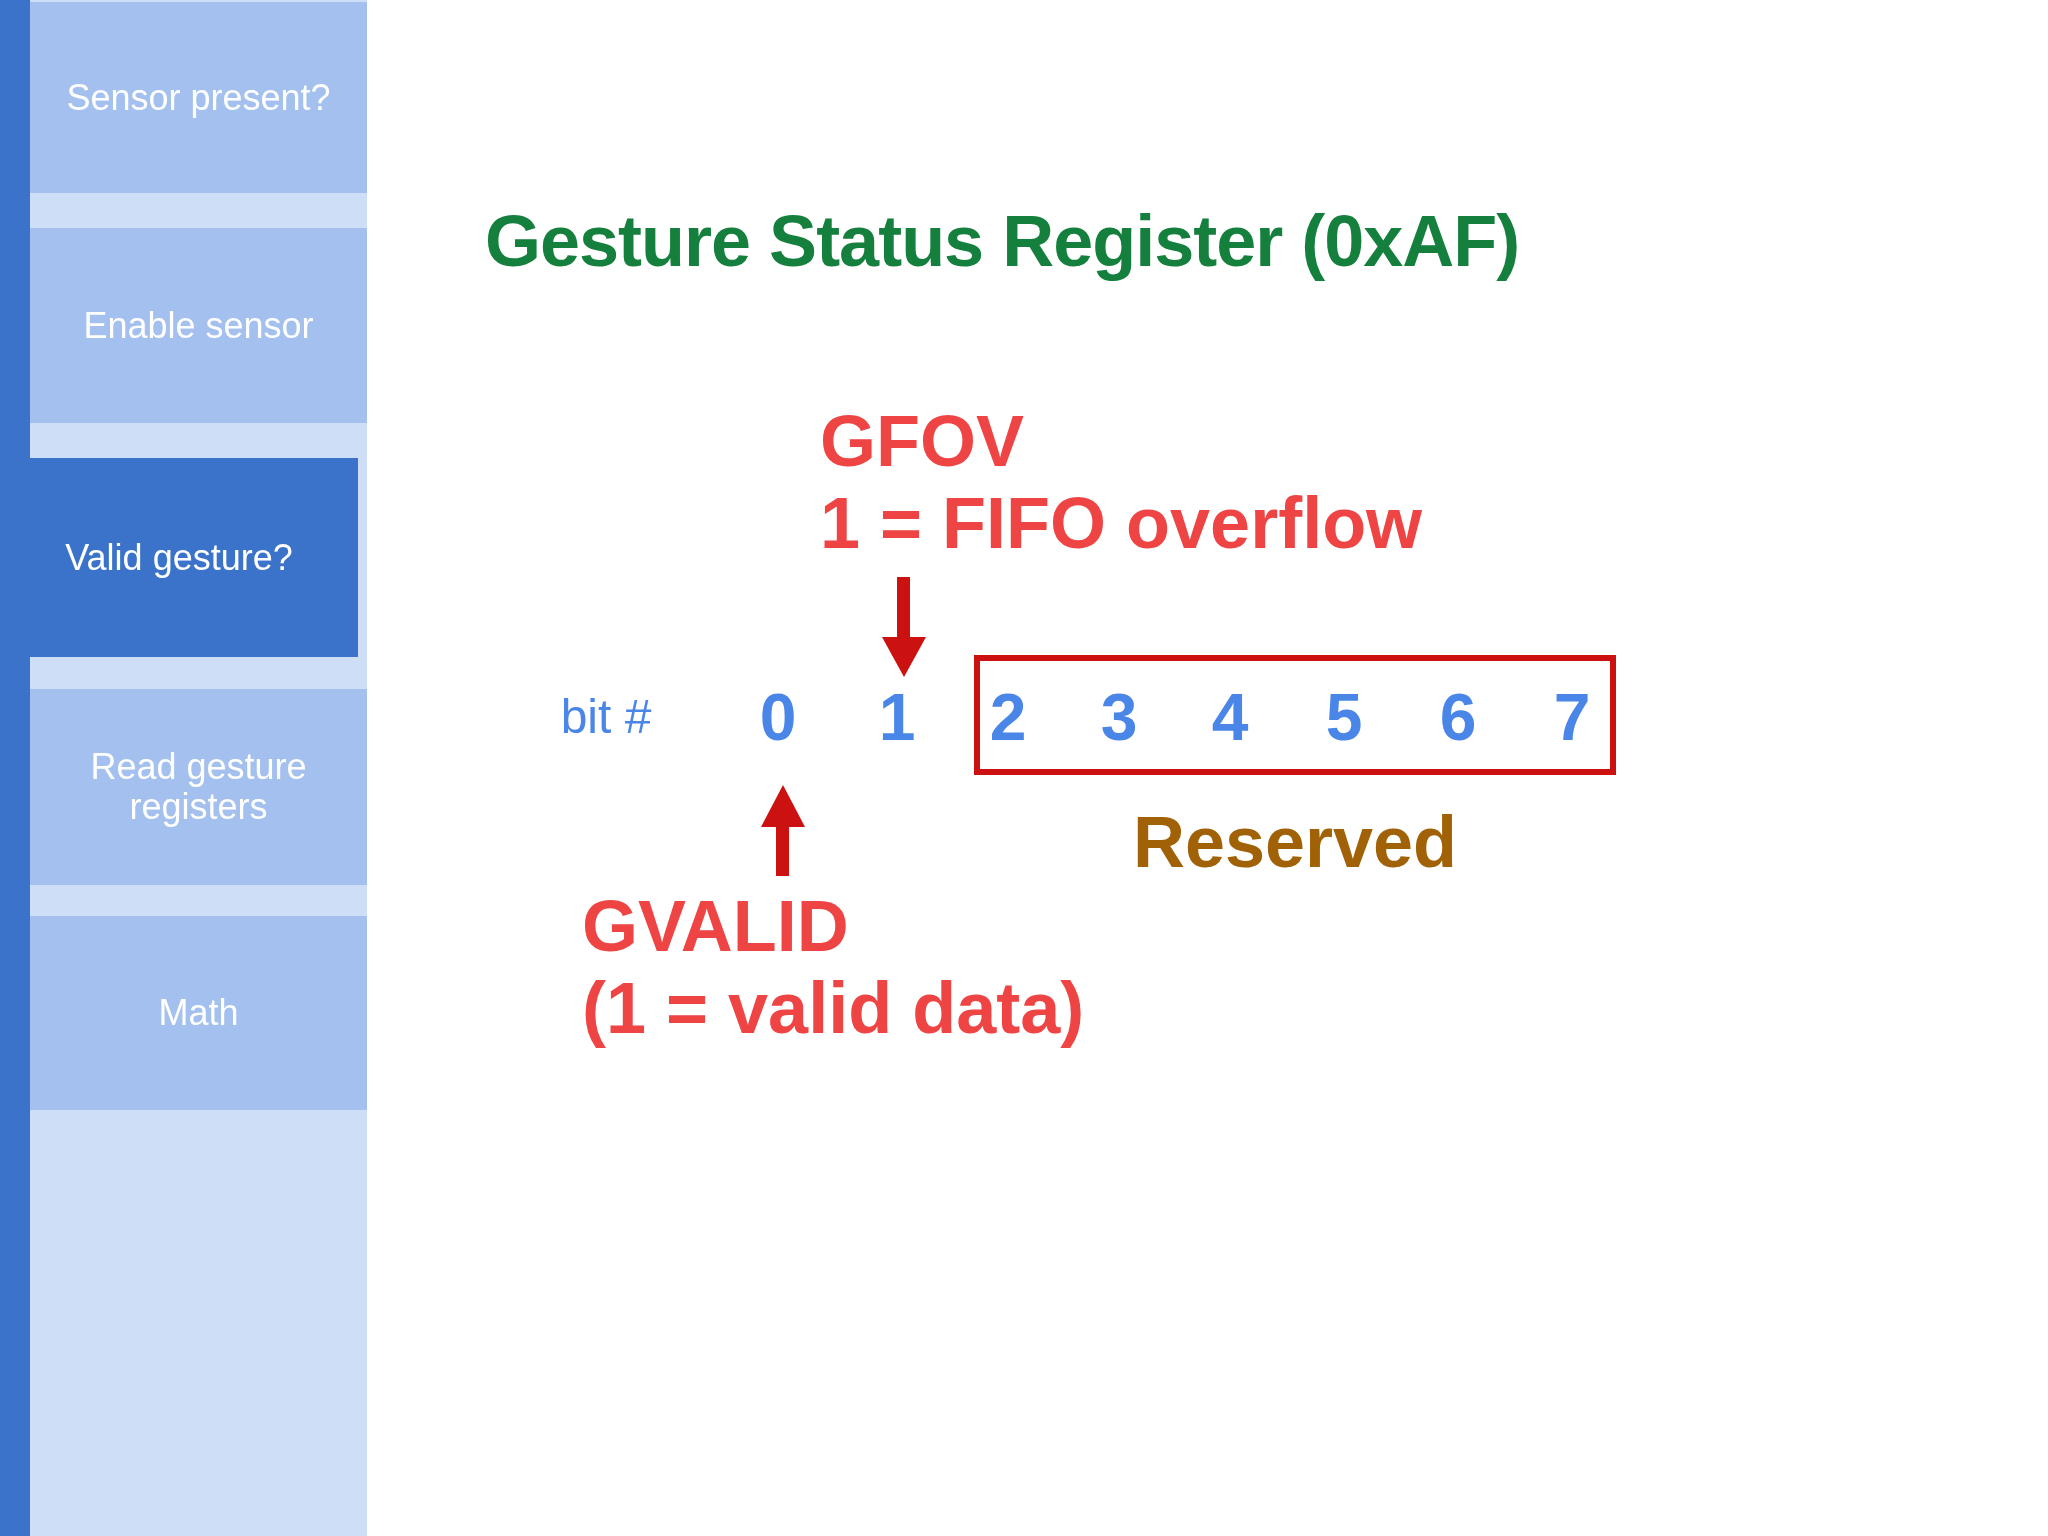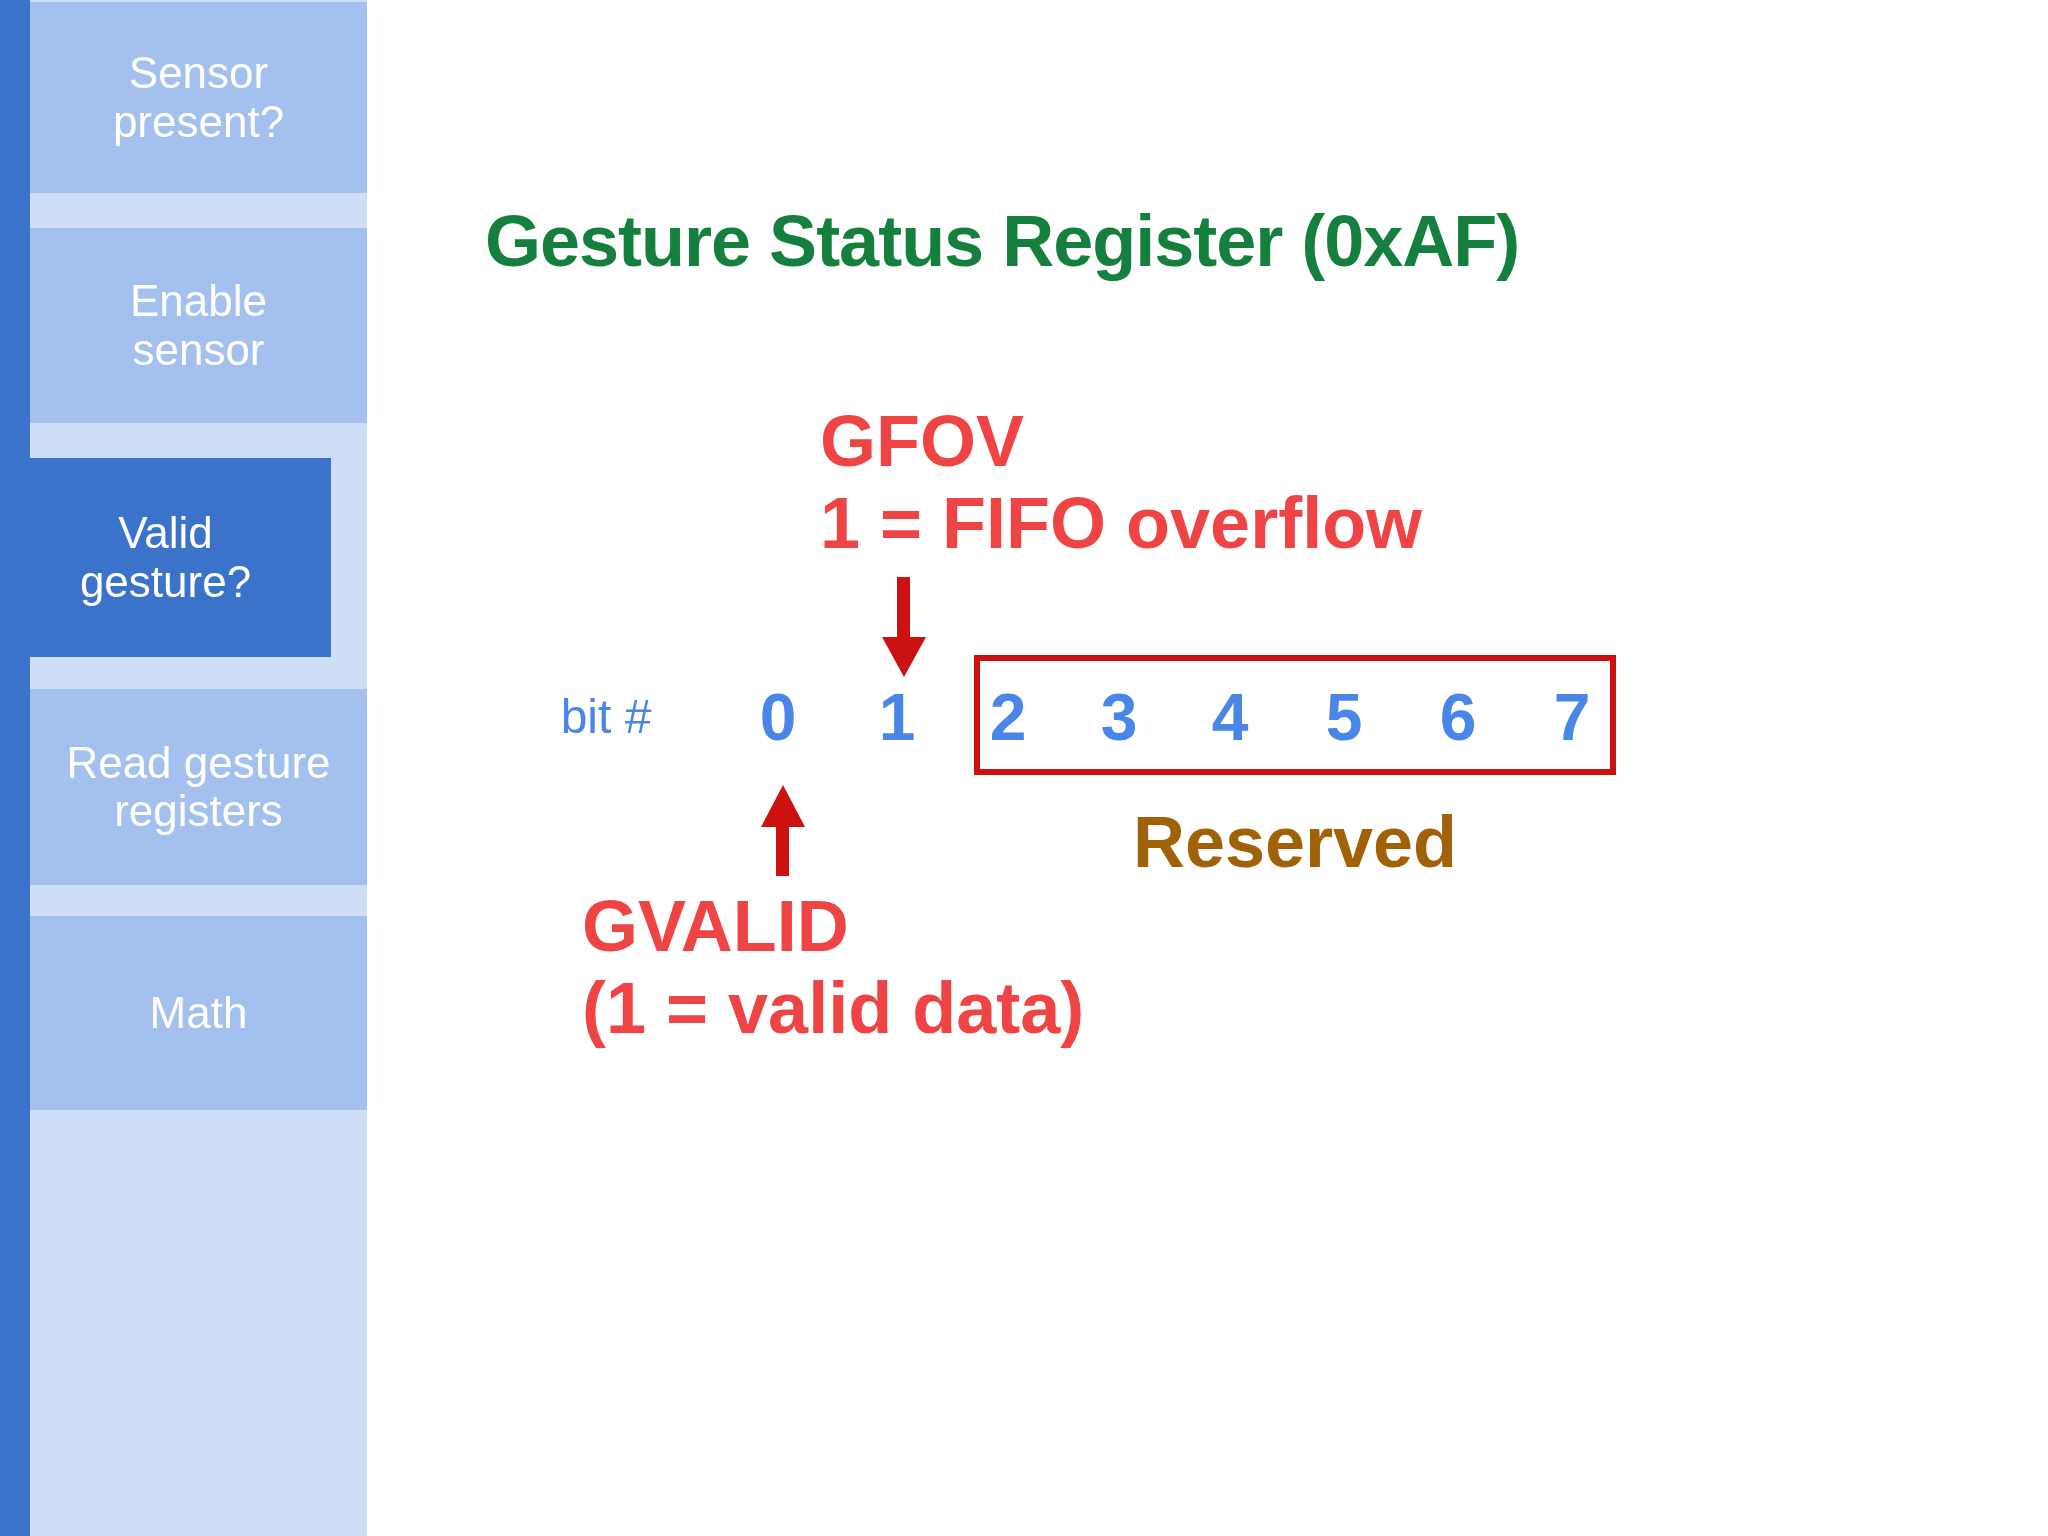--- a/index.html
+++ b/index.html
@@ -27,32 +27,32 @@
     position: absolute;
     left: 0; top: 0;
     width: 30px; height: 100%;
     background: #3b73cb;
   }
   .side-item {
     position: absolute;
     left: 30px; width: 337px;
     background: #a3c0ee;
     color: #ffffff;
-    font-size: 44px;
+    font-size: 36px;
     line-height: 1.1;
     display: flex;
     align-items: center;
     justify-content: center;
     text-align: center;
     padding: 0 32px;
     box-sizing: border-box;
     cursor: pointer;
   }
   .side-item.active {
-    left: 0; width: 331px;
+    left: 0; width: 358px;
     background: #3b73cb;
   }
 
   
   .slide {
     position: absolute;
     left: 367px; top: 0;
     width: 1681px; height: 1536px;
     background: #ffffff;
   }

